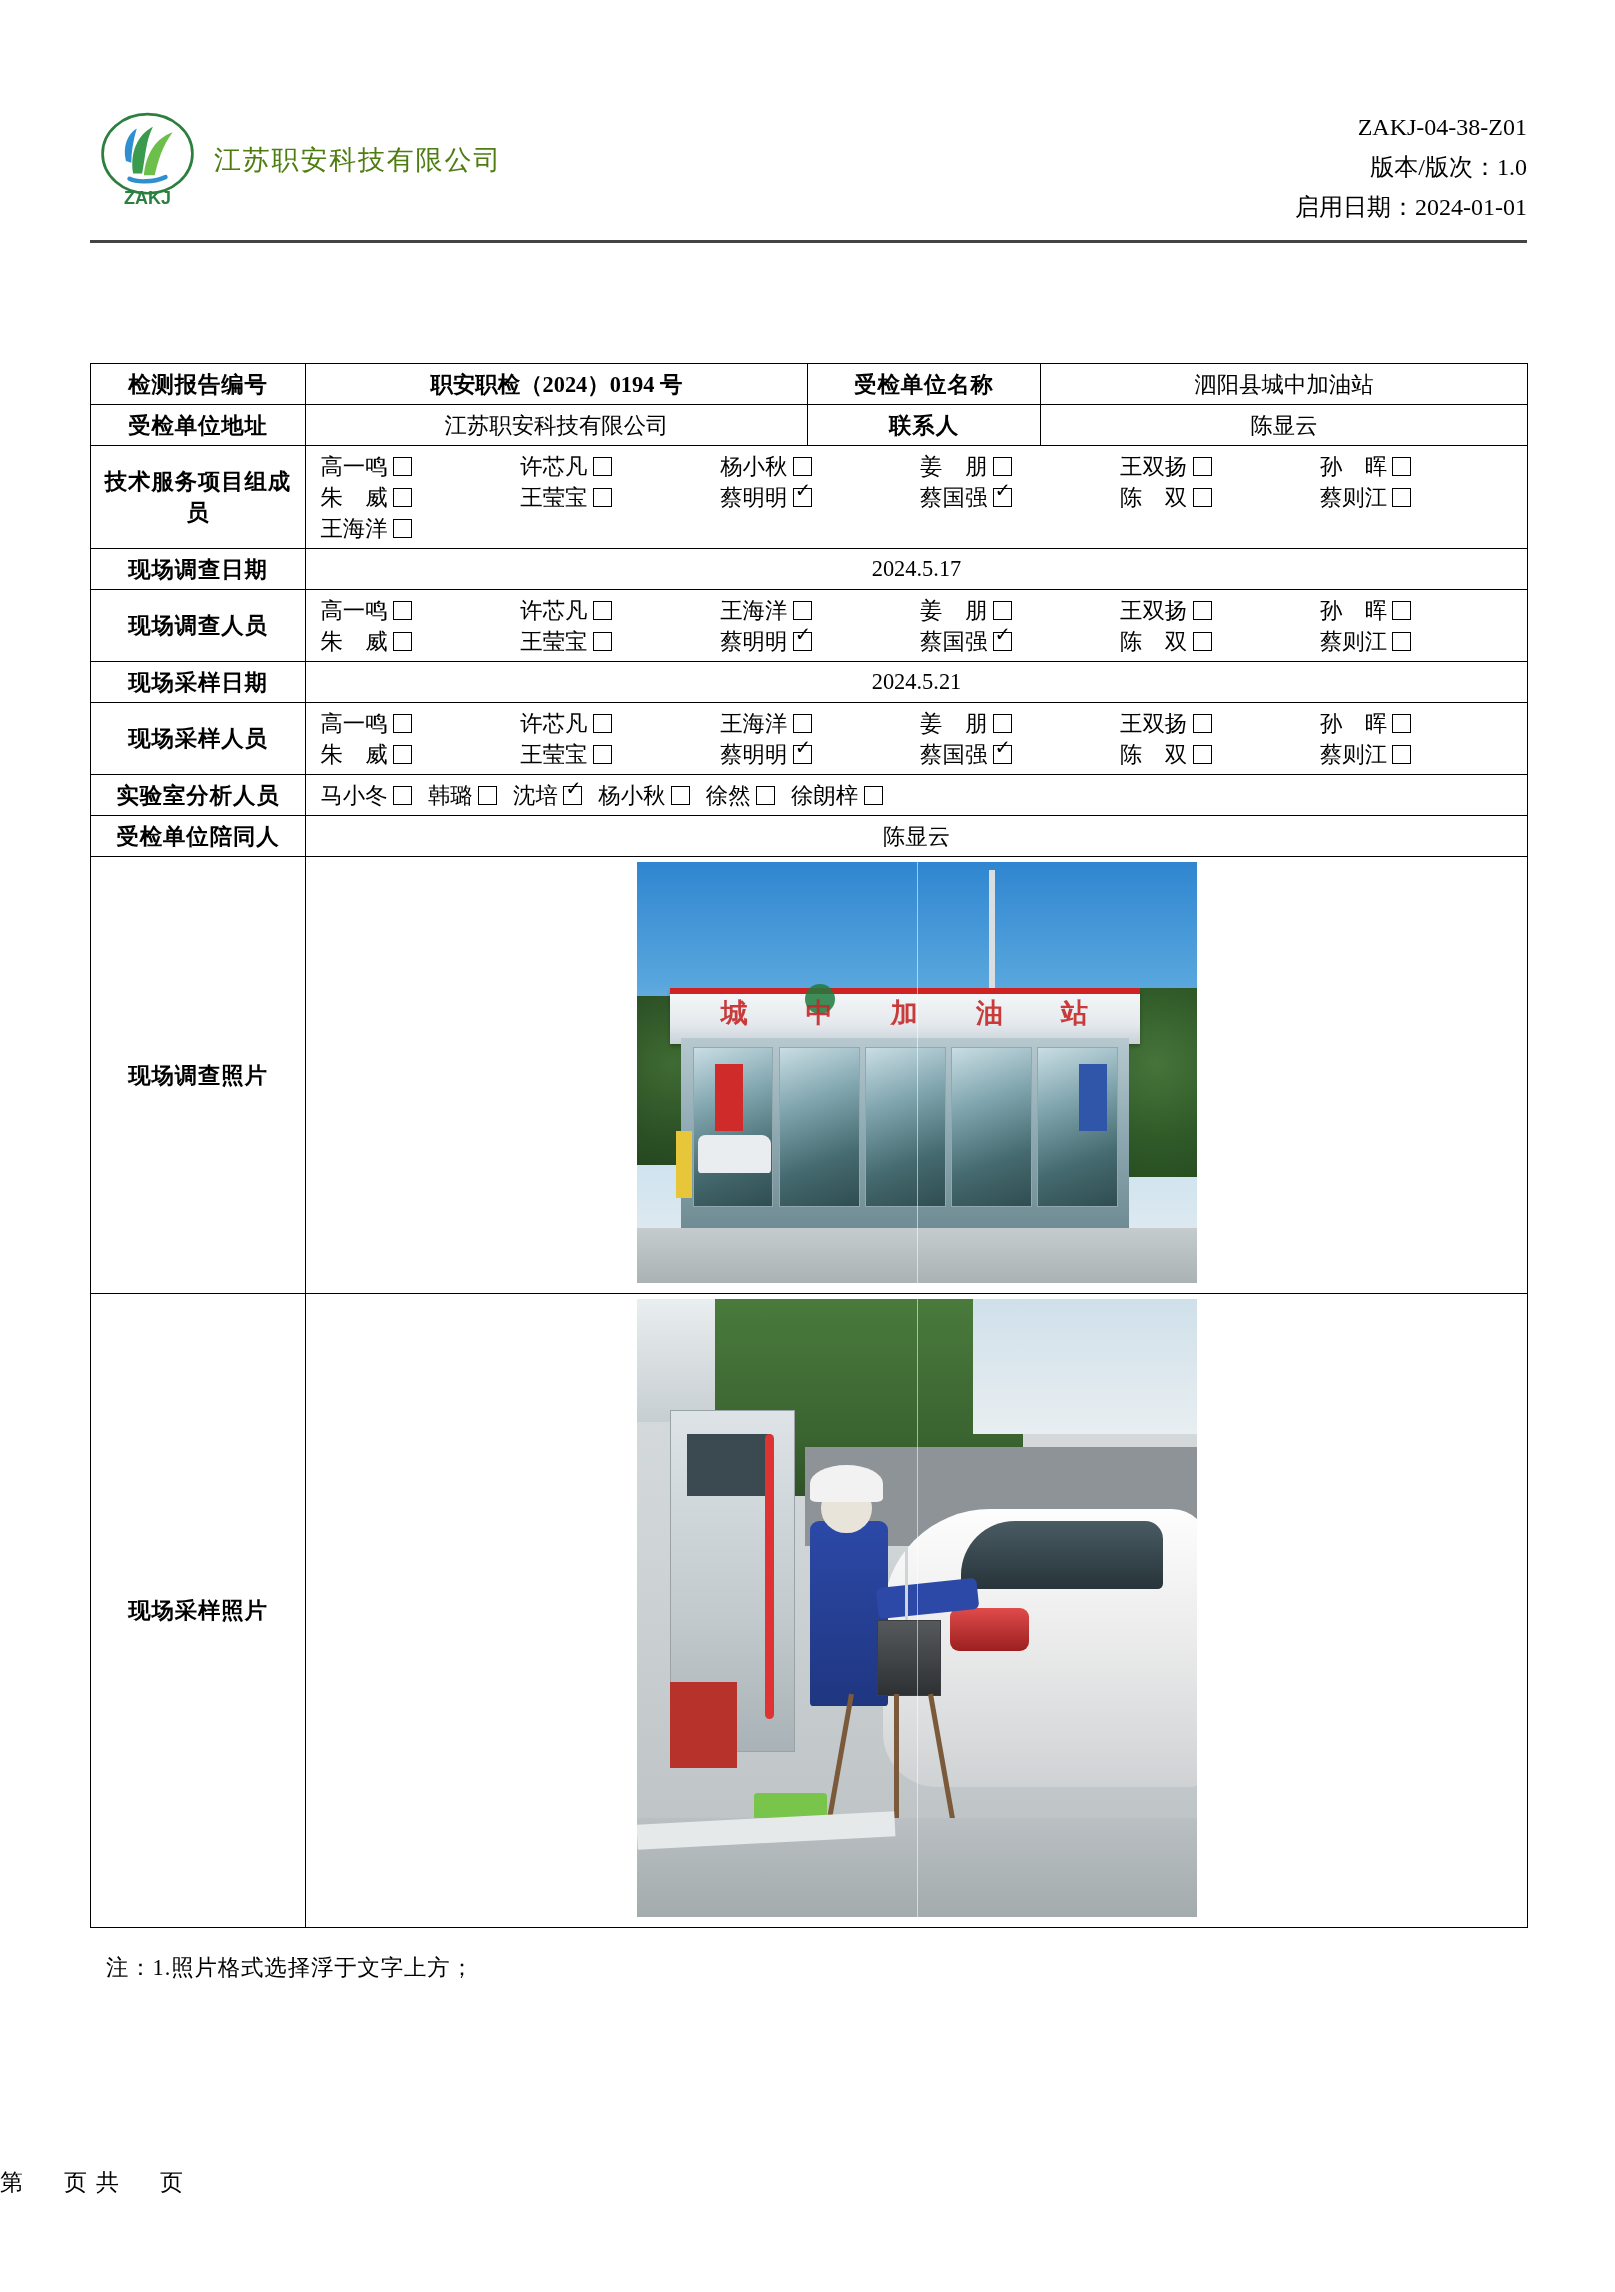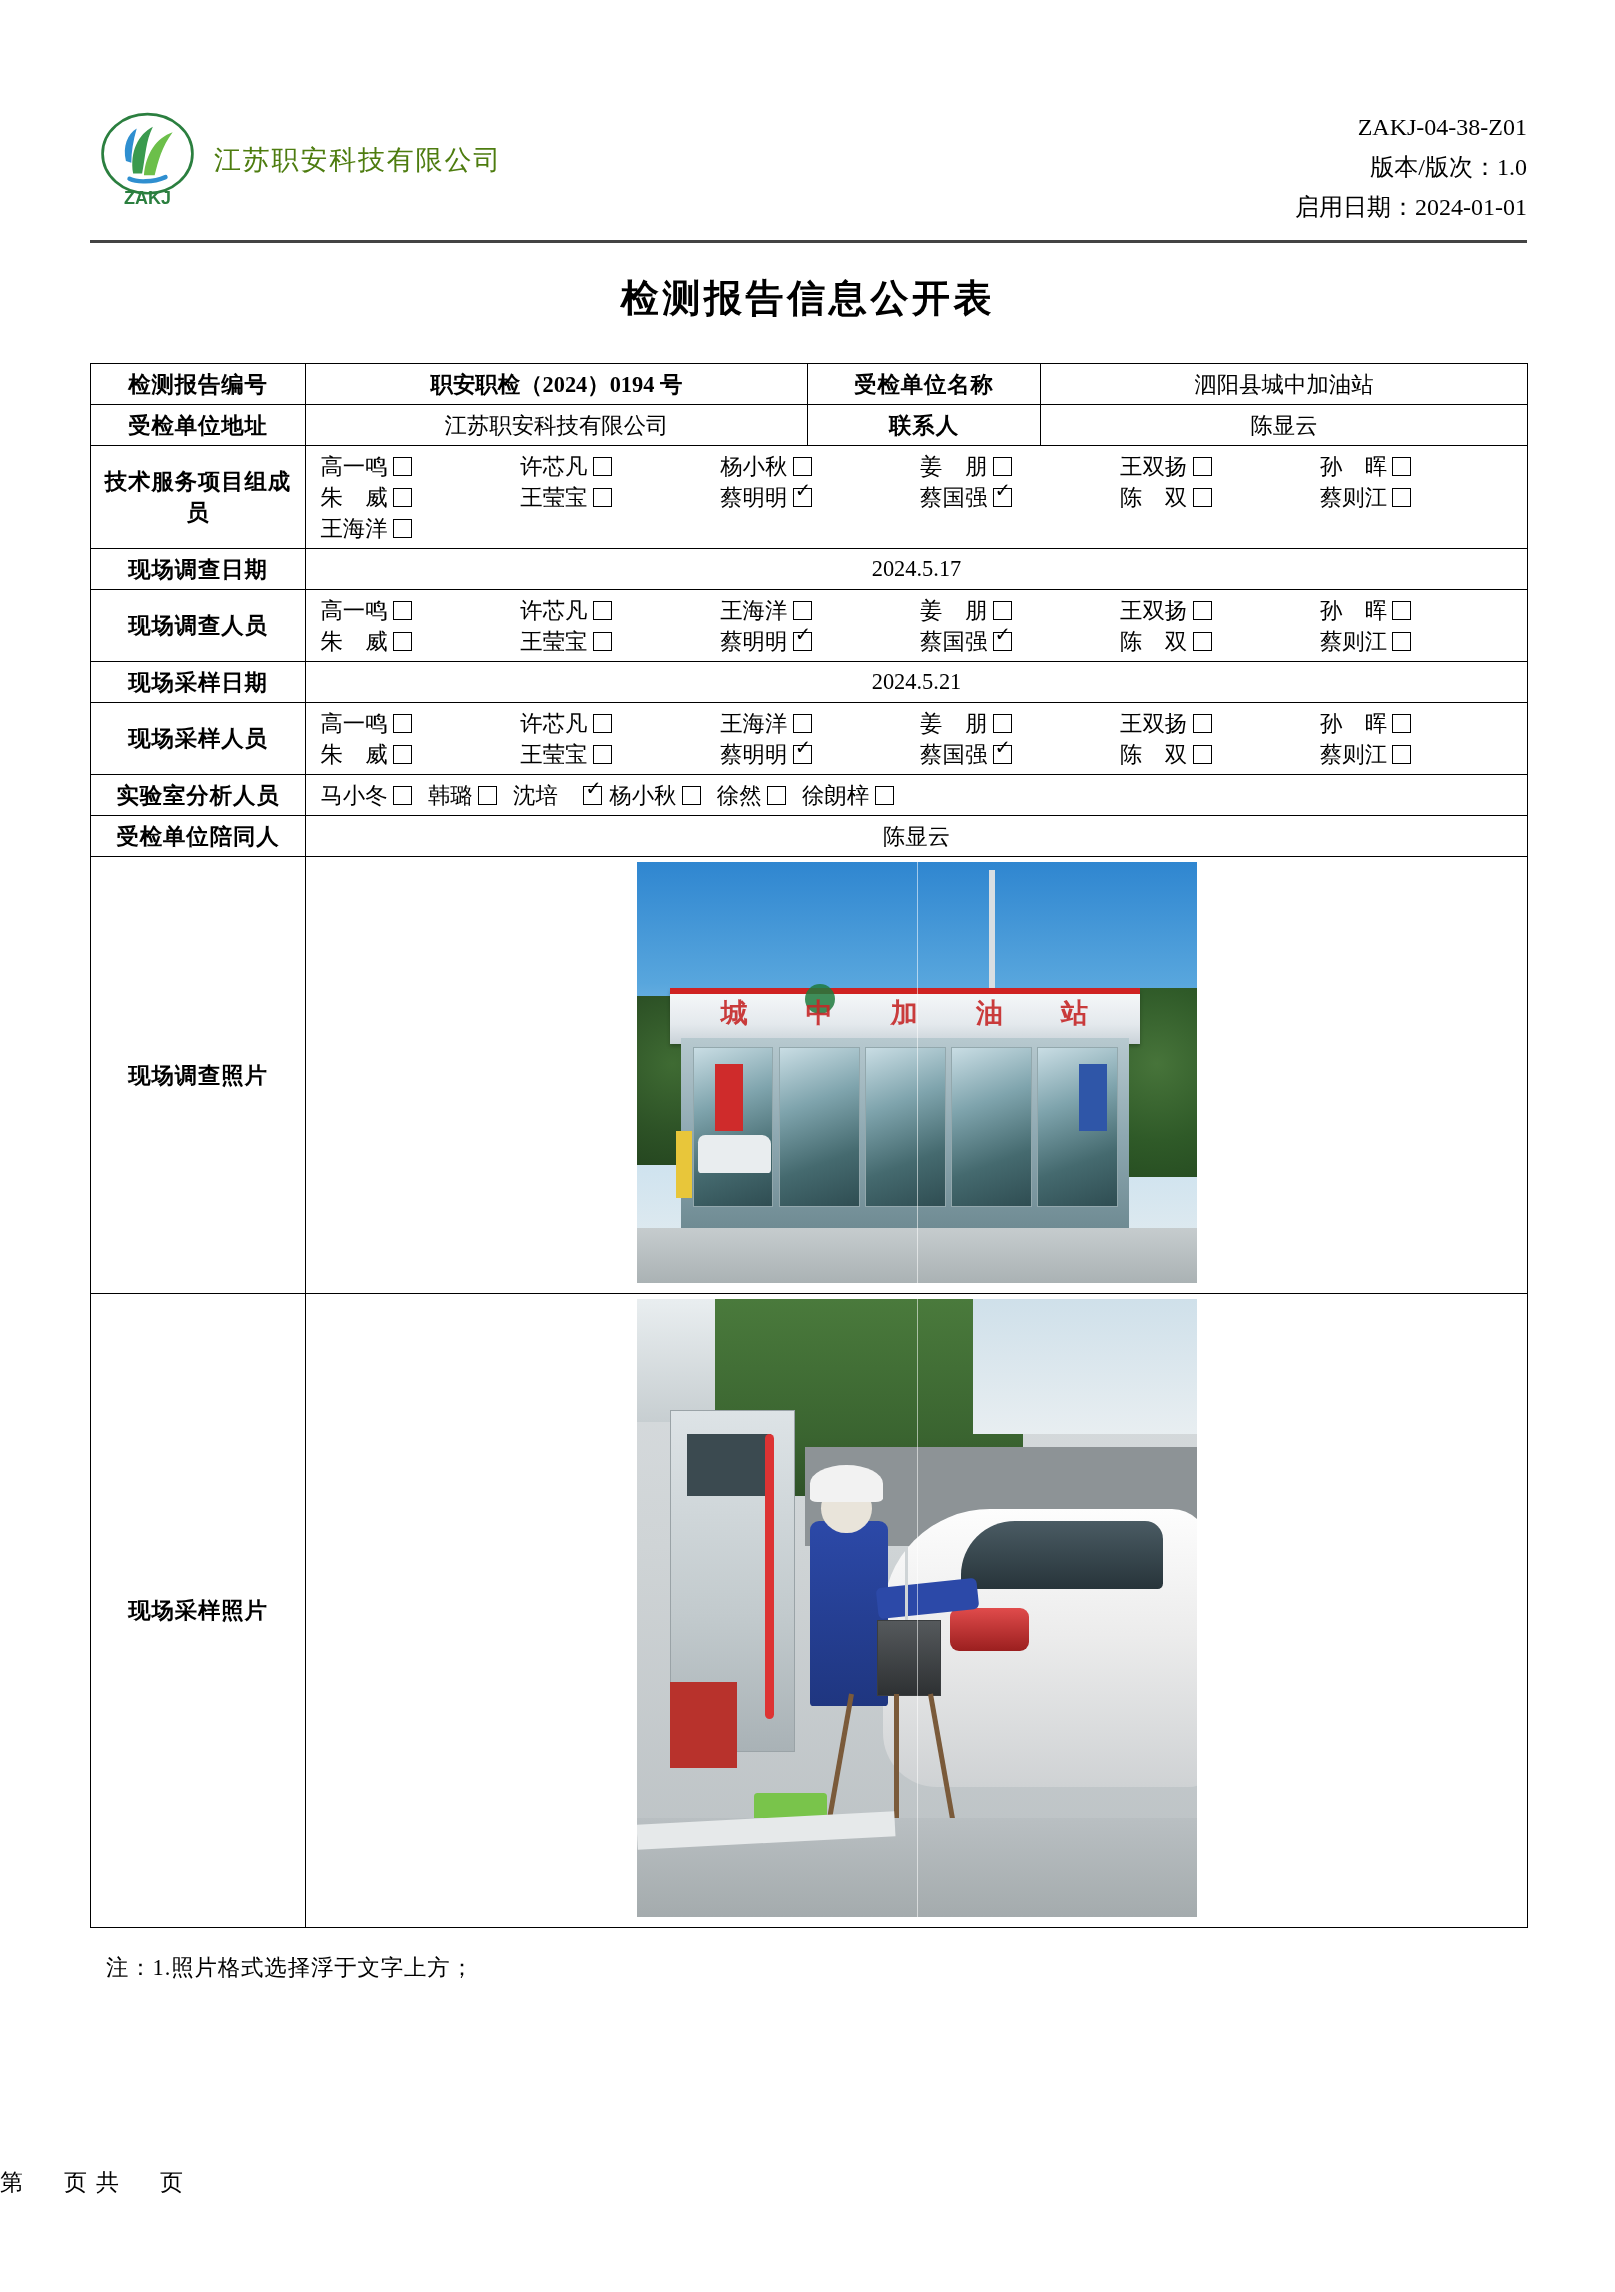--- a/index.html
+++ b/index.html
@@ -351,21 +351,20 @@
       <div class="logo-text">江苏职安科技有限公司</div>
     </div>
     <div class="header-right">
       <div>ZAKJ-04-38-Z01</div>
       <div>版本/版次：1.0</div>
       <div>启用日期：2024-01-01</div>
     </div>
   </div>
   <div class="header-rule"></div>
 
-  <div class="doc-title">检测报告信息公开表</div>
 
   <table class="main">
     <colgroup>
       <col style="width:215px">
       <col style="width:502px">
       <col style="width:233px">
       <col style="width:487px">
     </colgroup>
     <tbody>
       <tr>
@@ -577,21 +576,21 @@
           <div id="lab-list">
               <div class="names-row">
                 <span class="nm" style="margin-right: 16px;">
                   <span class="nmtxt">马小冬</span>
                   <span class="box"></span>
                 </span>
                 <span class="nm" style="margin-right: 16px;">
                   <span class="nmtxt">韩璐</span>
                   <span class="box"></span>
                 </span>
-                <span class="nm" style="margin-right: 7px; gap: 20px;">
+                <span class="nm" style="margin-right: 16px;">
                   <span class="nmtxt">沈培</span>
                   <span class="box checked"></span>
                 </span>
                 <span class="nm" style="margin-right: 16px;">
                   <span class="nmtxt">杨小秋</span>
                   <span class="box"></span>
                 </span>
                 <span class="nm" style="margin-right: 16px;">
                   <span class="nmtxt">徐然</span>
                   <span class="box"></span>

